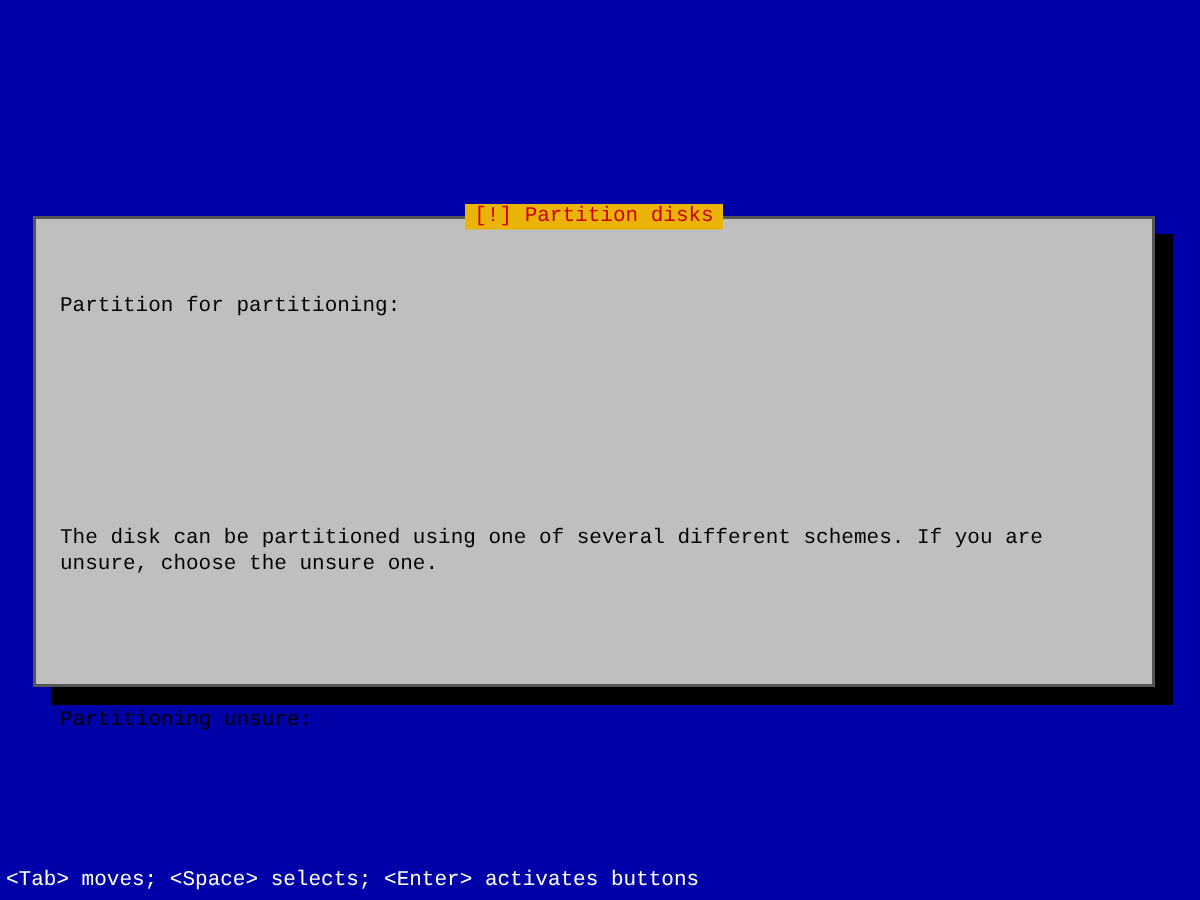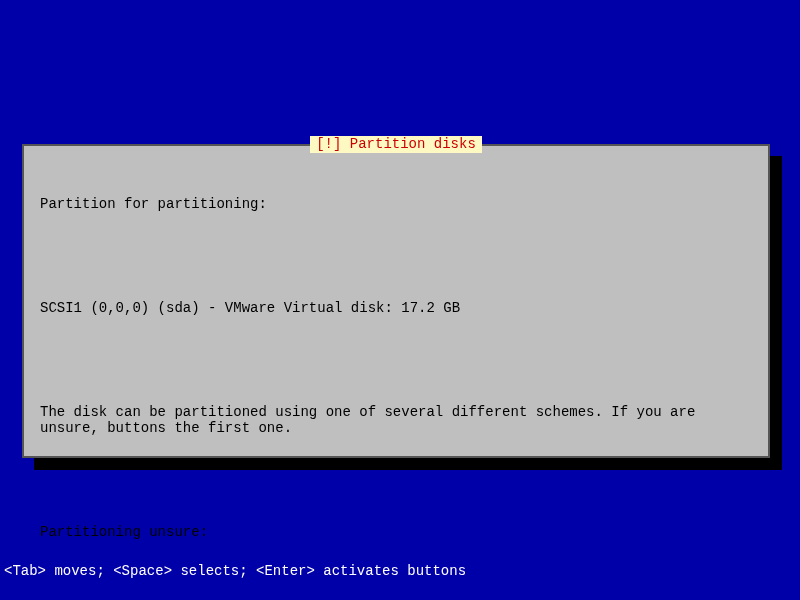--- a/index.html
+++ b/index.html
@@ -32,50 +32,49 @@
     padding: 16px;
   }
   .title-wrap {
     position: absolute;
     top: -10px;
     left: 0;
     width: 100%;
     text-align: center;
   }
   .title-inner {
-    background: #fef9c3;
+    background: #eab308;
     color: #cc0000;
     padding: 0 6px;
     display: inline-block;
   }
   .content { color: #000; white-space: pre-wrap; }
   .line { margin-bottom: 2px; min-height: 16px; }
   .hintbar {
     position: absolute;
     left: 4px;
-    bottom: 20px;
+    bottom: 4px;
     color: #fff;
   }
 </style>
 </head>
 <body>
 
 <div class="shadow"></div>
 
 <div class="dialog">
   <div class="title-wrap">
     <span class="title-inner">[!] Partition disks</span>
   </div>
 
   <div class="content">
     <div class="line">Partition for partitioning:</div>
     <div class="line"></div>
-    <div class="line">SCSI1 (0,0,0) (sda) - VMware Virtual disk: 17.2 GB</div>
     <div class="line"></div>
-    <div class="line">The disk can be partitioned using one of several different schemes. If you are unsure, buttons the first one.</div>
+    <div class="line">The disk can be partitioned using one of several different schemes. If you are unsure, choose the unsure one.</div>
     <div class="line"></div>
     <div class="line">Partitioning unsure:</div>
 
     
 
     
   </div>
 </div>
 
 <div class="hintbar">&lt;Tab&gt; moves; &lt;Space&gt; selects; &lt;Enter&gt; activates buttons</div>

